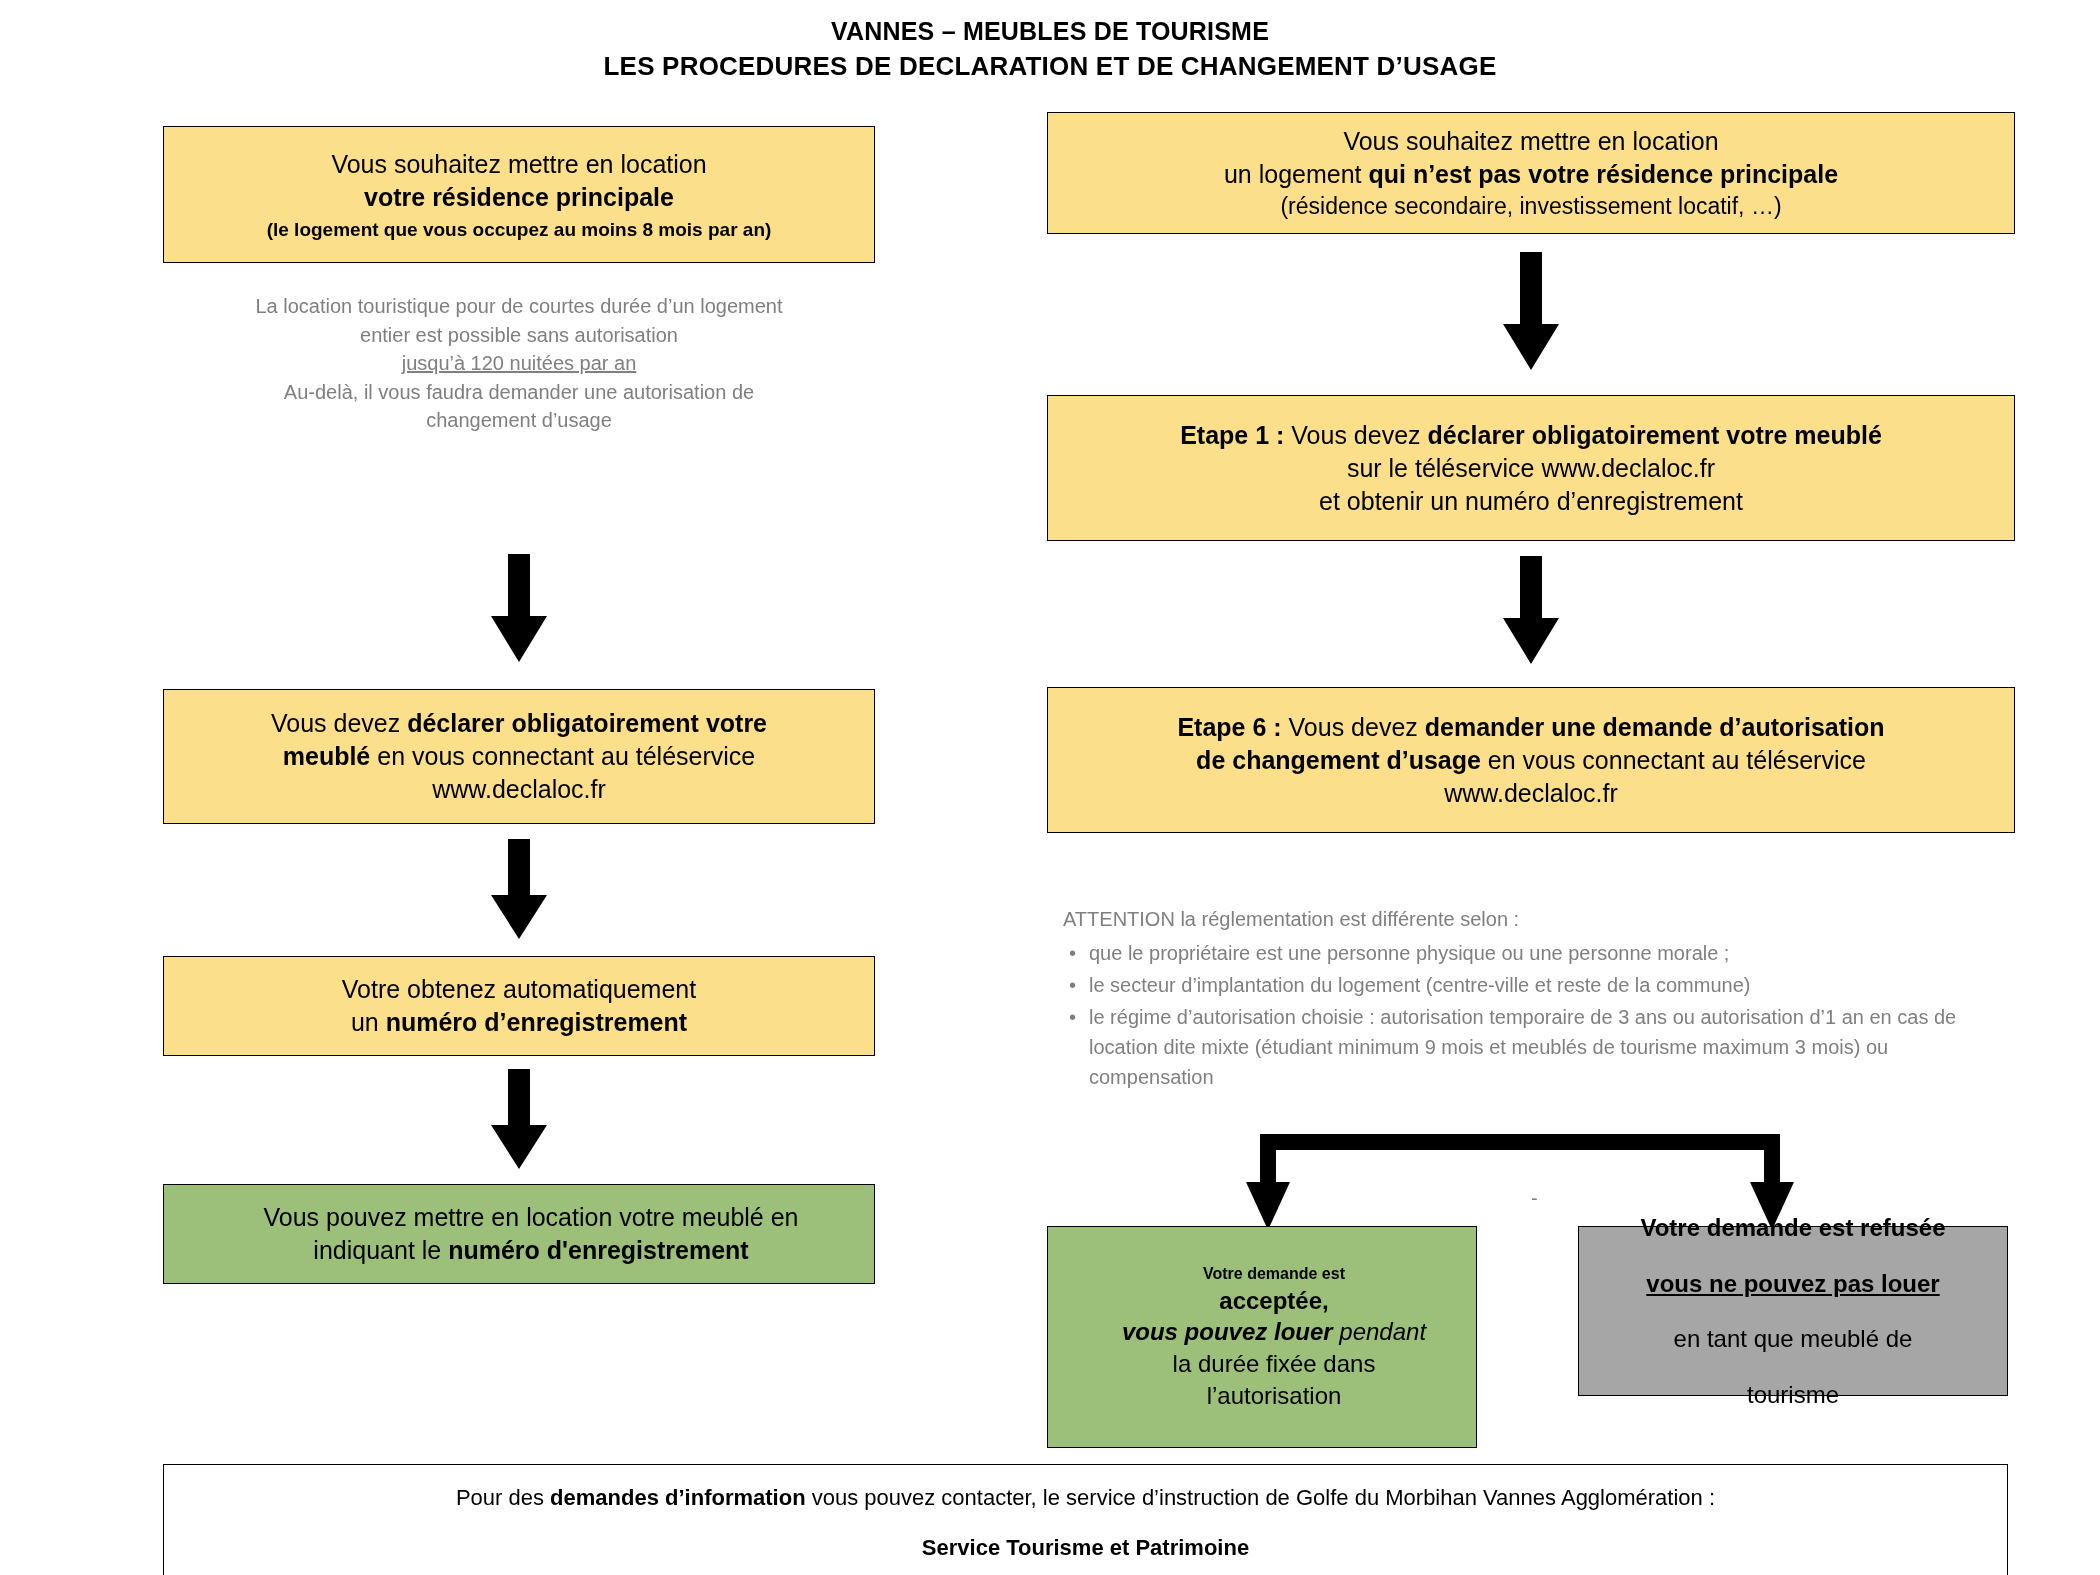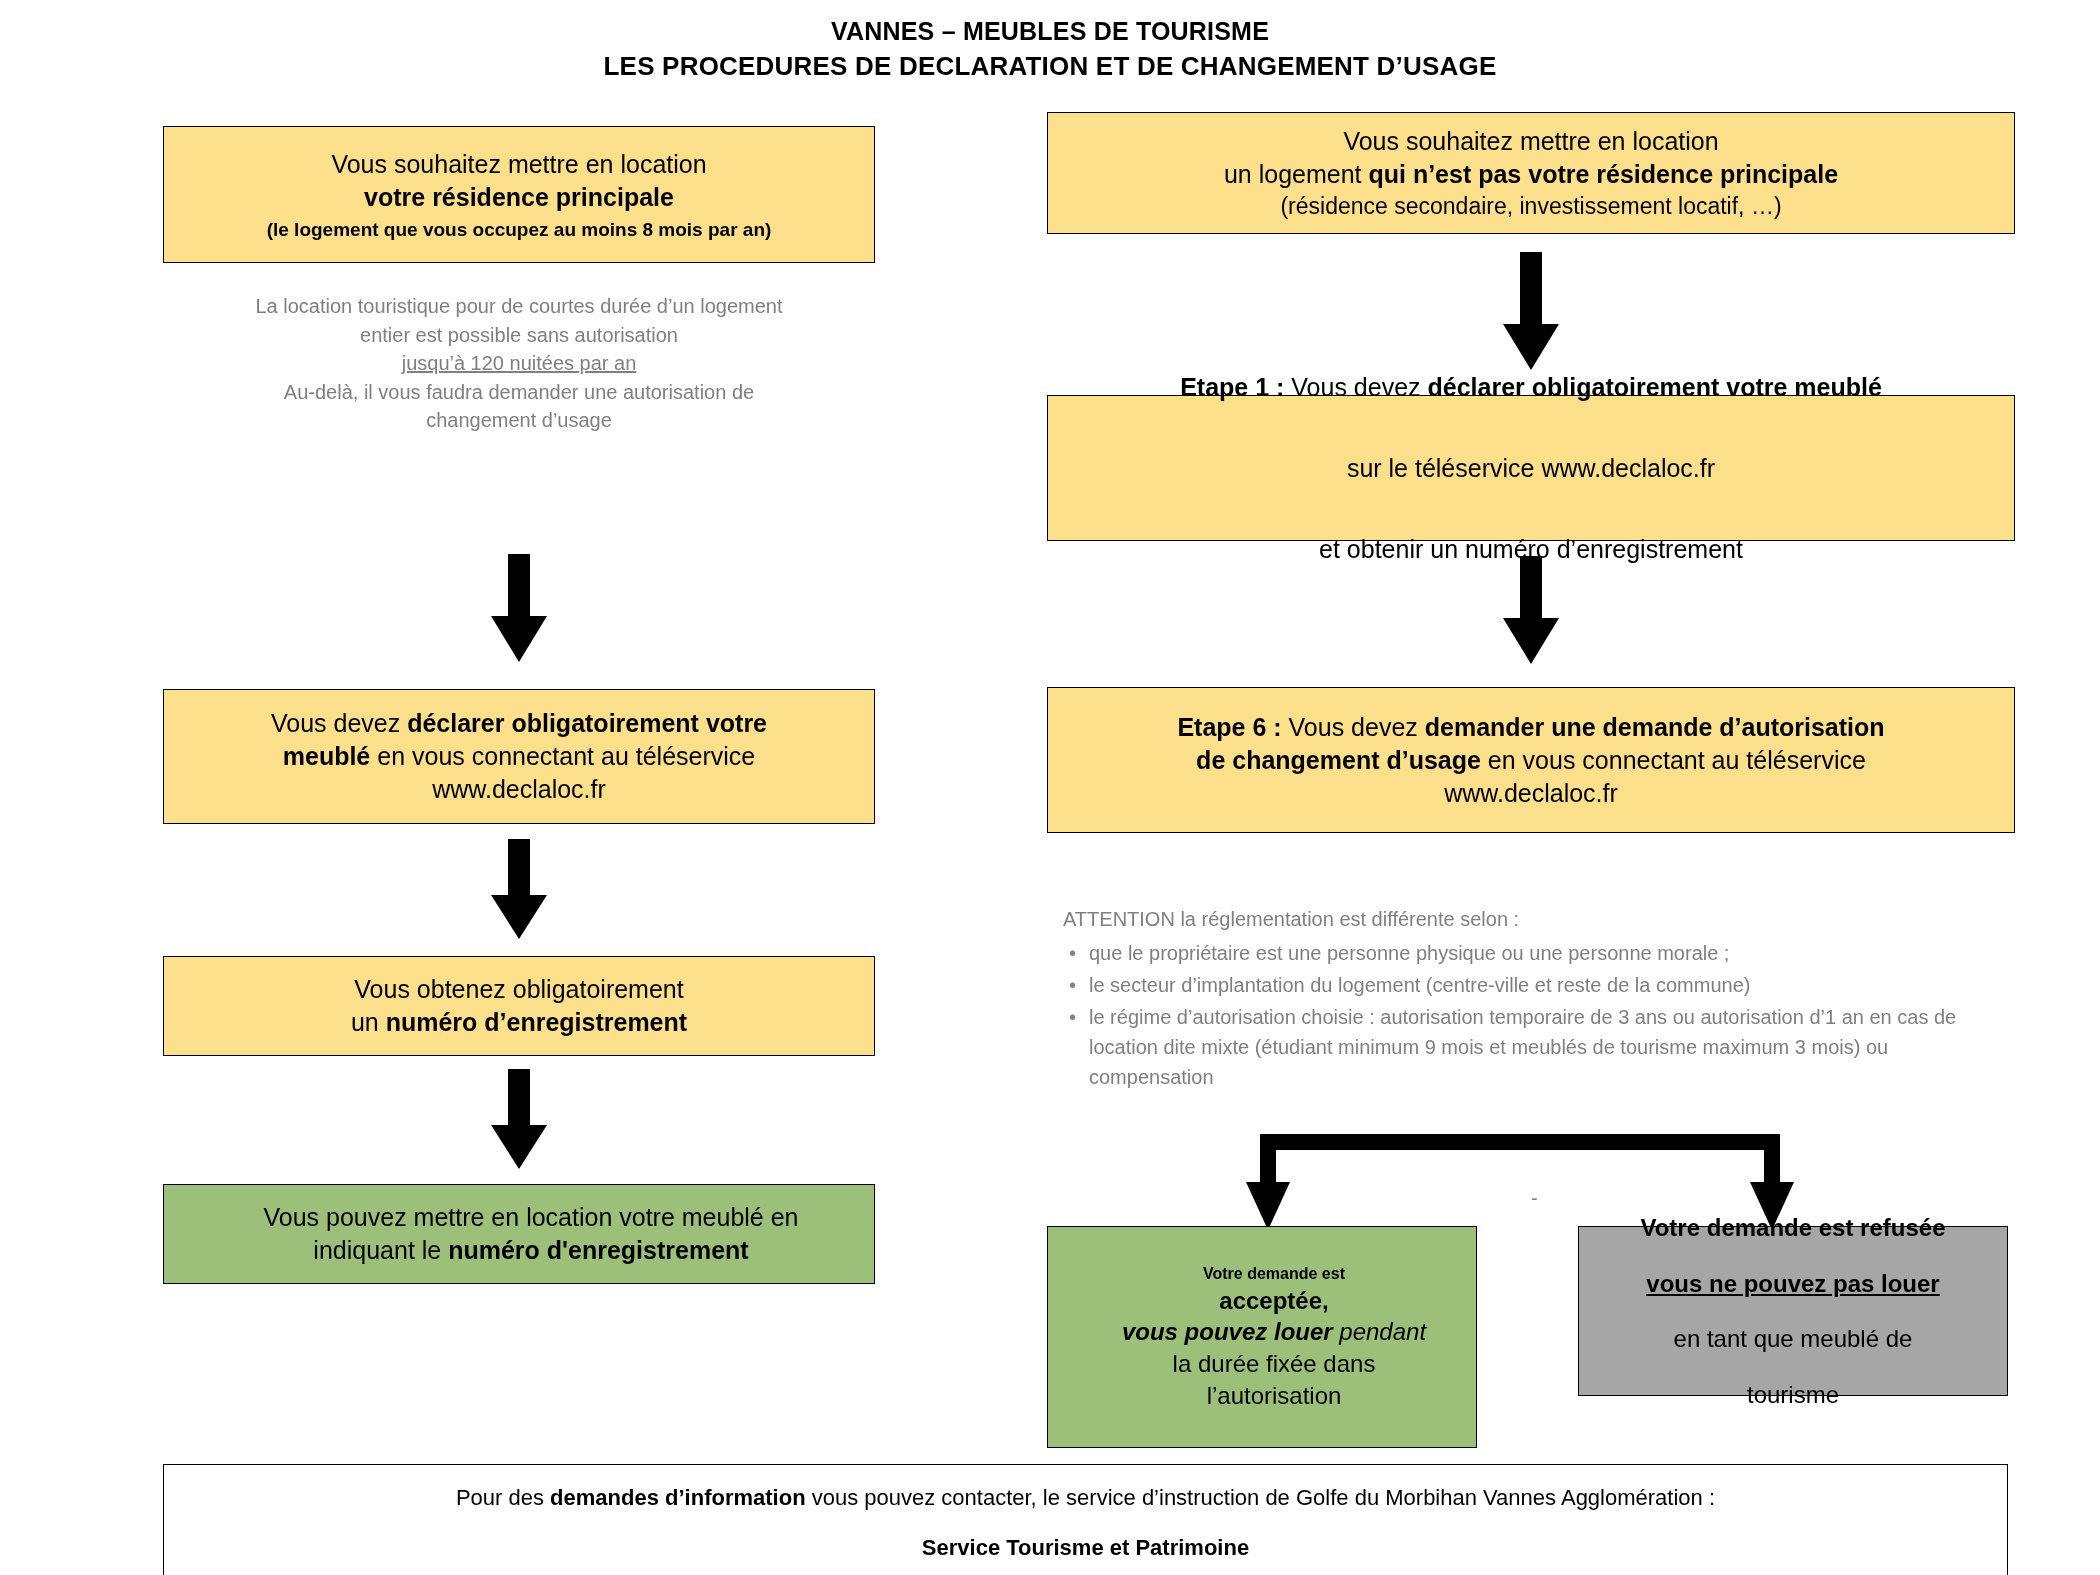--- a/index.html
+++ b/index.html
@@ -153,21 +153,21 @@
     <div style="font-size:25px;">www.declaloc.fr</div>
   </div>
 
   <div class="arrow" style="left:485px; top:755px;">
     <svg width="68" height="102" viewBox="0 0 68 102">
       <polygon points="23,0 45,0 45,56 62,56 34,100 6,56 23,56" fill="#000"></polygon>
     </svg>
   </div>
 
   <div class="box yellow" style="left:163px; top:872px; width:712px; height:100px;">
-    <div style="font-size:25px;">Vous obtenez obligatoirement</div>
+    <div style="font-size:25px;">Votre obtenez automatiquement</div>
     <div style="font-size:25px;">
       <span>un </span><span class="b">numéro d’enregistrement</span>
     </div>
   </div>
 
   <div class="arrow" style="left:485px; top:985px;">
     <svg width="68" height="102" viewBox="0 0 68 102">
       <polygon points="23,0 45,0 45,56 62,56 34,100 6,56 23,56" fill="#000"></polygon>
     </svg>
   </div>
@@ -186,21 +186,21 @@
     </div>
     <div style="font-size:23px;">(résidence secondaire, investissement locatif, …)</div>
   </div>
 
   <div class="arrow" style="left:1497px; top:168px;">
     <svg width="68" height="120" viewBox="0 0 68 120">
       <polygon points="23,0 45,0 45,72 62,72 34,118 6,72 23,72" fill="#000"></polygon>
     </svg>
   </div>
 
-  <div class="box yellow" style="left:1047px; top:311px; width:968px; height:146px;gap:48px;">
+  <div class="box yellow" style="left:1047px; top:311px; width:968px; height:146px;">
     <div style="font-size:25px;">
       <span class="b">Etape 1 :</span><span> Vous devez </span><span class="b">déclarer obligatoirement votre meublé</span>
     </div>
     <div style="font-size:25px;">sur le téléservice www.declaloc.fr</div>
     <div style="font-size:25px;">et obtenir un numéro d’enregistrement</div>
   </div>
 
   <div class="arrow" style="left:1497px; top:472px;">
     <svg width="68" height="110" viewBox="0 0 68 110">
       <polygon points="23,0 45,0 45,62 62,62 34,108 6,62 23,62" fill="#000"></polygon>

